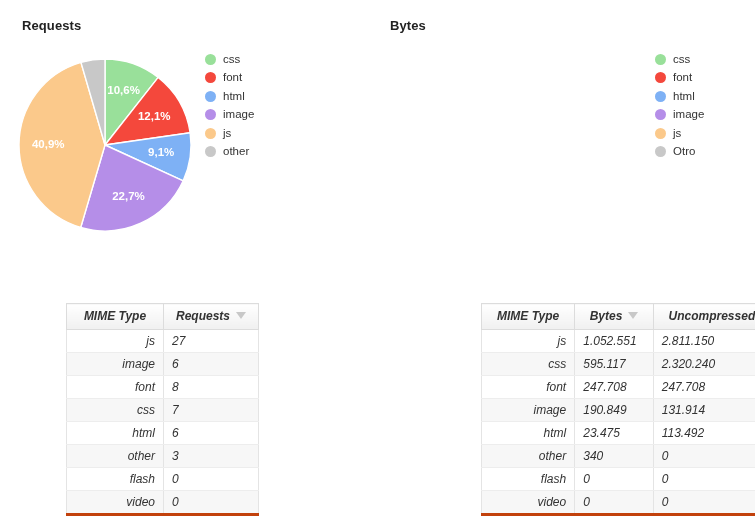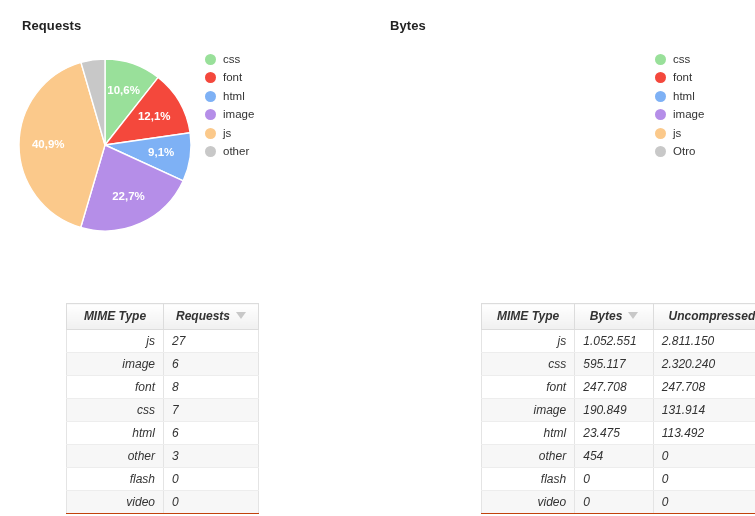--- a/index.html
+++ b/index.html
@@ -118,21 +118,21 @@
     border-left: 1px solid #e4e4e4;
     border-right: 1px solid #e4e4e4;
     border-bottom: 1px solid #ededed;
     padding: 3px 8px 4px 8px;
     height: 15px;
     color: #333333;
     white-space: nowrap;
   }
   table.mime-table tbody tr:nth-child(even) td { background: #f7f7f7; }
   table.mime-table tbody tr:nth-child(odd)  td { background: #ffffff; }
-  table.mime-table tbody tr:last-child td { border-bottom: 1px solid #c2410c; }
+  table.mime-table tbody tr:last-child td { border-bottom: 7px solid #c2410c; }
 
   .col-name  { text-align: right; }
   .col-num   { text-align: left; }
 
   th.col-name, th.col-num { text-align: center; }
   th.col-sorted { text-align: center; }
 
   .sort-caret {
     display: inline-block;
     width: 0;
@@ -317,21 +317,21 @@
             <td class="col-num">190.849</td>
             <td class="col-num">131.914</td>
           </tr>
           <tr>
             <td class="col-name">html</td>
             <td class="col-num">23.475</td>
             <td class="col-num">113.492</td>
           </tr>
           <tr>
             <td class="col-name">other</td>
-            <td class="col-num">454</td>
+            <td class="col-num">340</td>
             <td class="col-num">0</td>
           </tr>
           <tr>
             <td class="col-name">flash</td>
             <td class="col-num">0</td>
             <td class="col-num">0</td>
           </tr>
           <tr>
             <td class="col-name">video</td>
             <td class="col-num">0</td>

